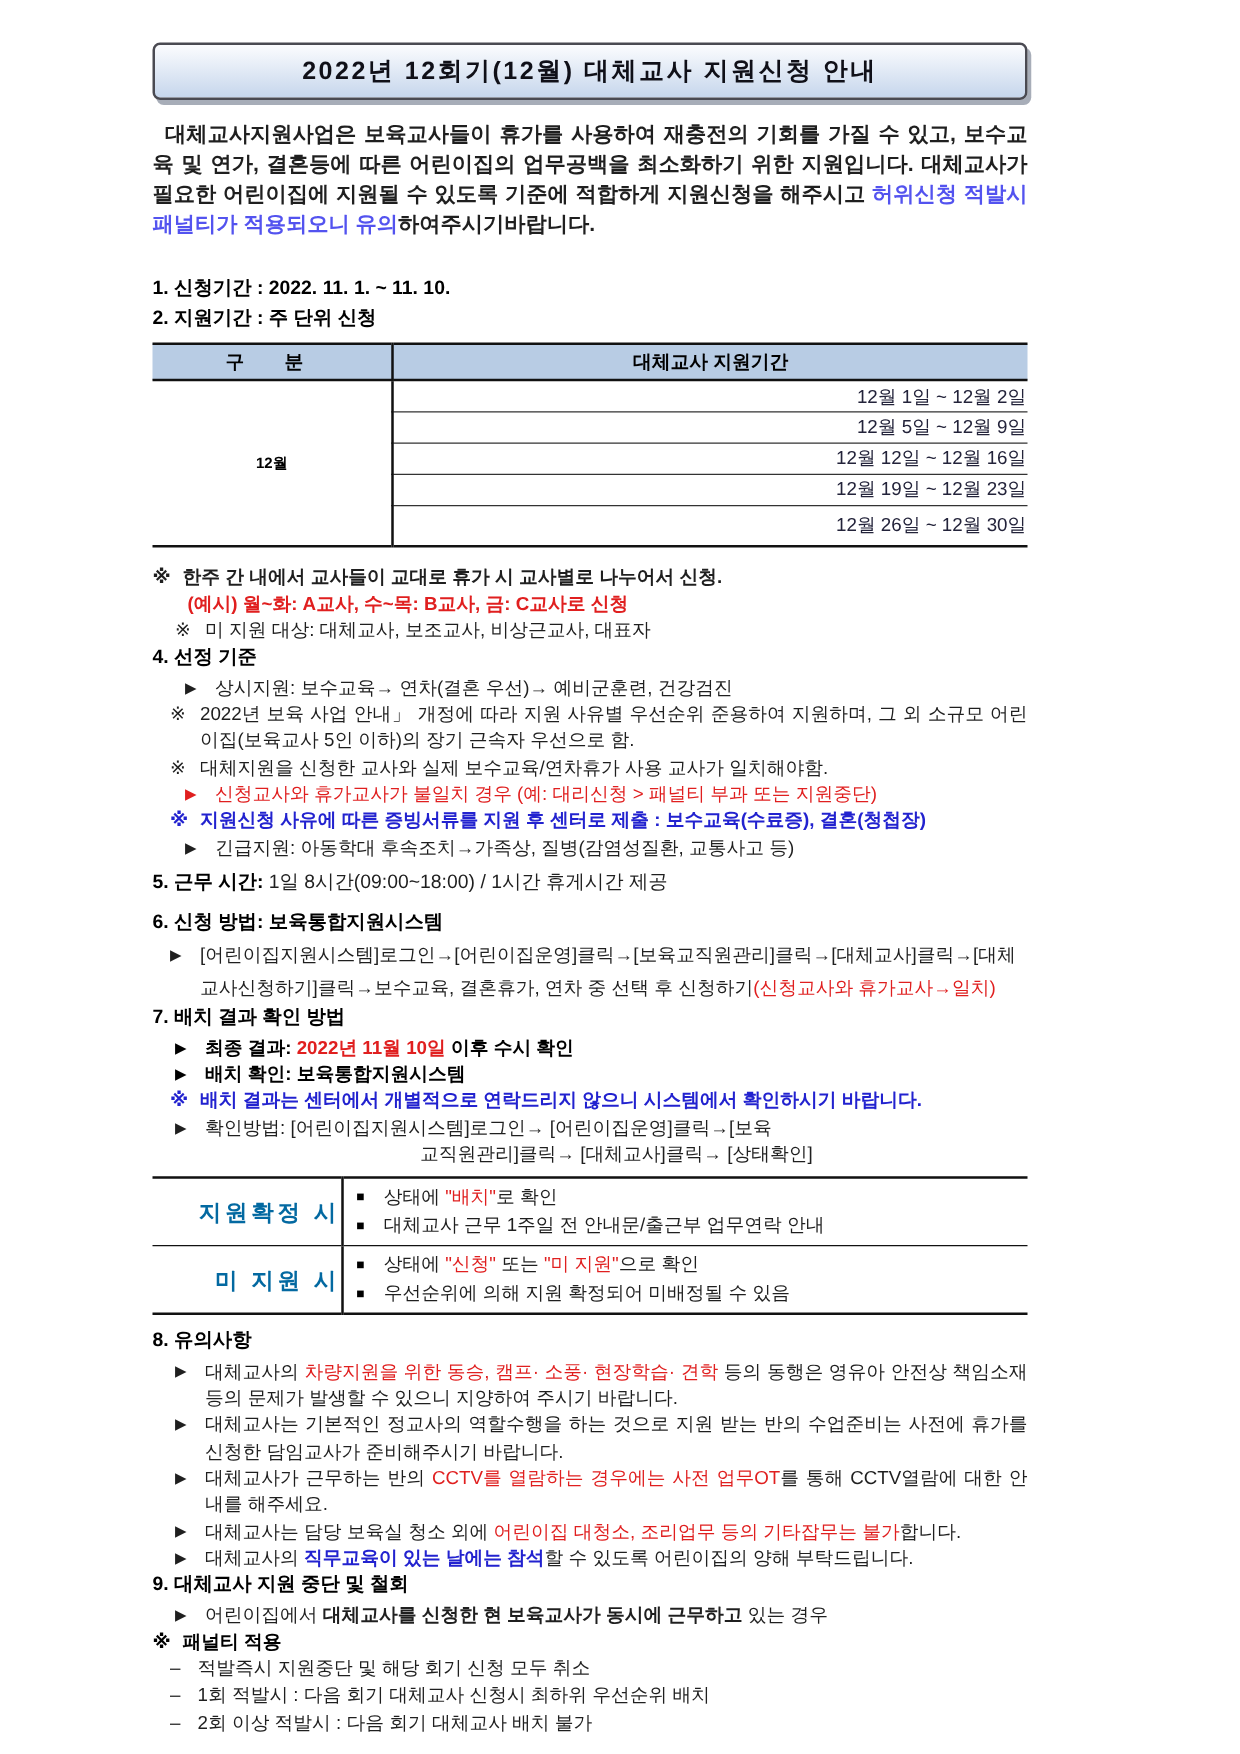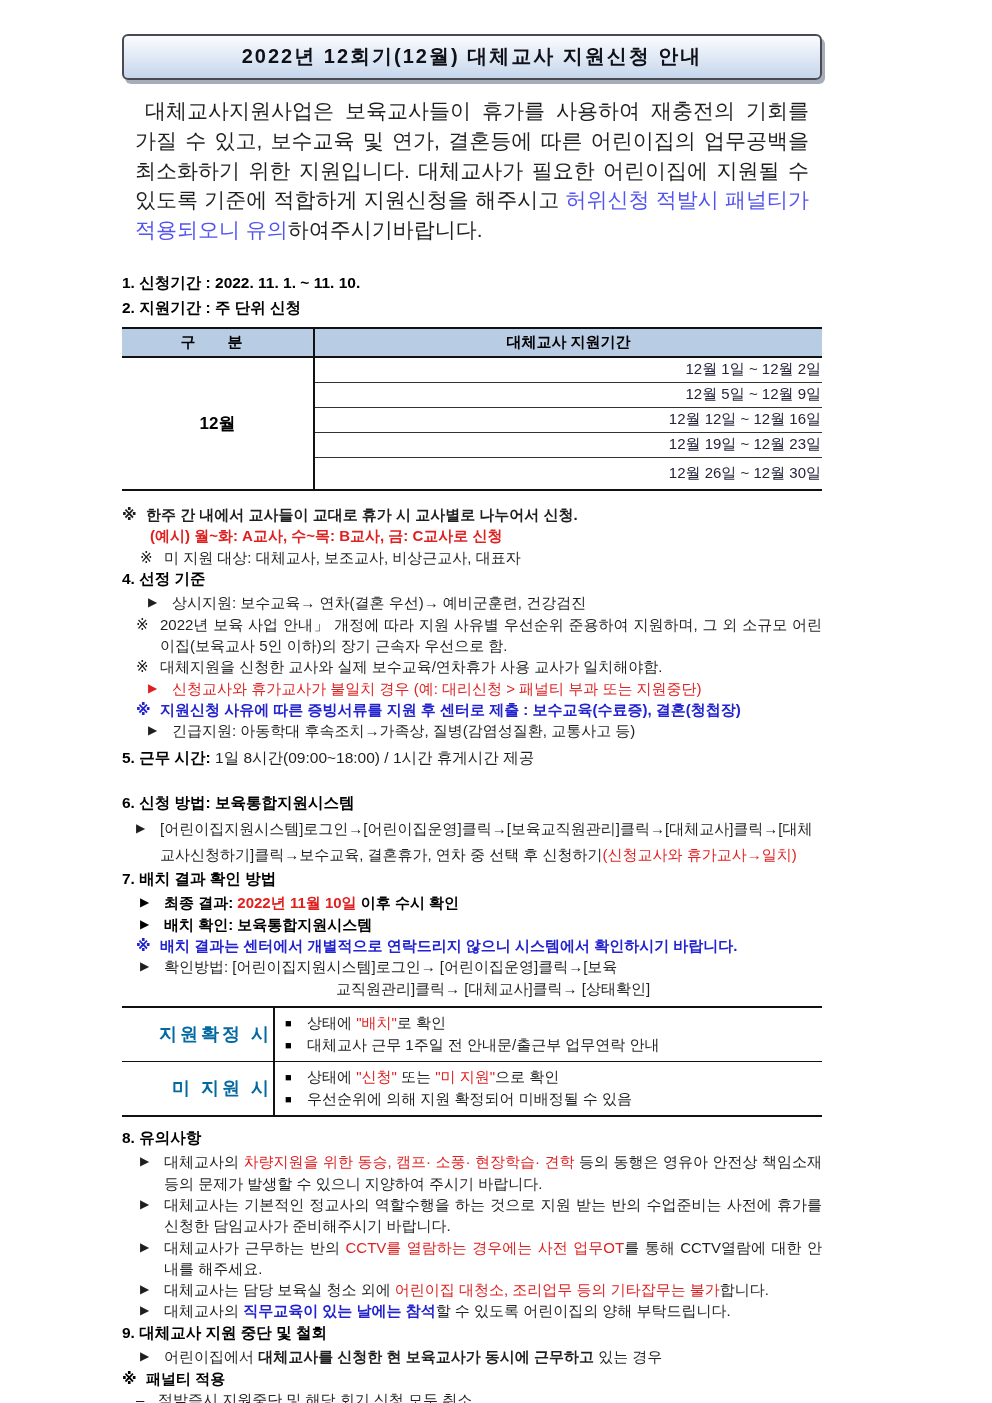--- a/index.html
+++ b/index.html
@@ -17,46 +17,46 @@
 
   
   .banner{
     border:2px solid #4a4a52;border-radius:6px;
     background:linear-gradient(#fbfcfe,#c6d6ec);
     box-shadow:3px 4px 0 rgba(95,105,125,.55);
     text-align:center;padding:7px 0 8px;margin-bottom:16px;
     font-size:20px;font-weight:bold;letter-spacing:2px;color:#101018;
   }
 
-  .intro{margin:0 13px 27px;font-size:21px;line-height:1.42;text-align:justify;text-indent:10px;}
+  .intro{margin:0 0 27px;font-size:17px;line-height:1.42;text-align:justify;text-indent:10px;font-weight:bold;}
   .violet{color:var(--violet);}
   .red{color:var(--red);}
   .blue{color:var(--blue);font-weight:bold;}
   .bold{font-weight:bold;}
 
   .h{font-size:15.5px;font-weight:bold;color:#000;line-height:1.45;}
   .h .plain{font-weight:normal;color:var(--ink);}
   .mb2{margin-bottom:2px;} .mb8{margin-bottom:8px;}
-  .mt6{margin-top:6px;} .mt10{margin-top:22px;}
+  .mt6{margin-top:6px;} .mt10{margin-top:10px;}
 
   .row{display:flex;font-size:15px;line-height:1.42;}
   .row .m{flex:0 0 24px;}
   .row .m.arrow{font-size:12px;padding-top:2px;}
   .row .t{flex:1;text-align:justify;}
   .ind14{padding-left:14px;} .ind18{padding-left:18px;} .ind26{padding-left:26px;} .ind28{padding-left:28px;}
 
   
   table{border-collapse:collapse;width:100%;}
   .t1{margin:0 0 13px;border-top:2.5px solid #111;border-bottom:2.5px solid #111;font-size:15px;}
   .t1 th{
     background:var(--thead);border-bottom:2.5px solid #111;
     font-weight:bold;color:#000;height:29px;text-align:center;
   }
   .t1 th.c1{width:192px;border-right:2.5px solid #111;letter-spacing:14px;padding-left:3px;}
-  .t1 td.rowlabel{border-right:2.5px solid #111;text-align:center;font-weight:bold;font-size:17px;color:#000;}
+  .t1 td.rowlabel{border-right:2.5px solid #111;text-align:center;font-weight:bold;font-size:12px;color:#000;}
   .t1 td.period{border-bottom:1.4px solid #333;text-align:right;height:25px;color:#23233a;}
   .t1 tr.tall td.period{height:33px;}
   .t1 tbody tr:last-child td.period{border-bottom:none;}
 
   
   .t2{margin:7px 0 10px;border-top:2.5px solid #111;border-bottom:2.5px solid #111;font-size:15px;}
   .t2 td.label{
     width:152px;border-right:2.5px solid #111;text-align:right;
     font-weight:bold;font-size:18px;color:#0369a1;letter-spacing:3px;
   }

